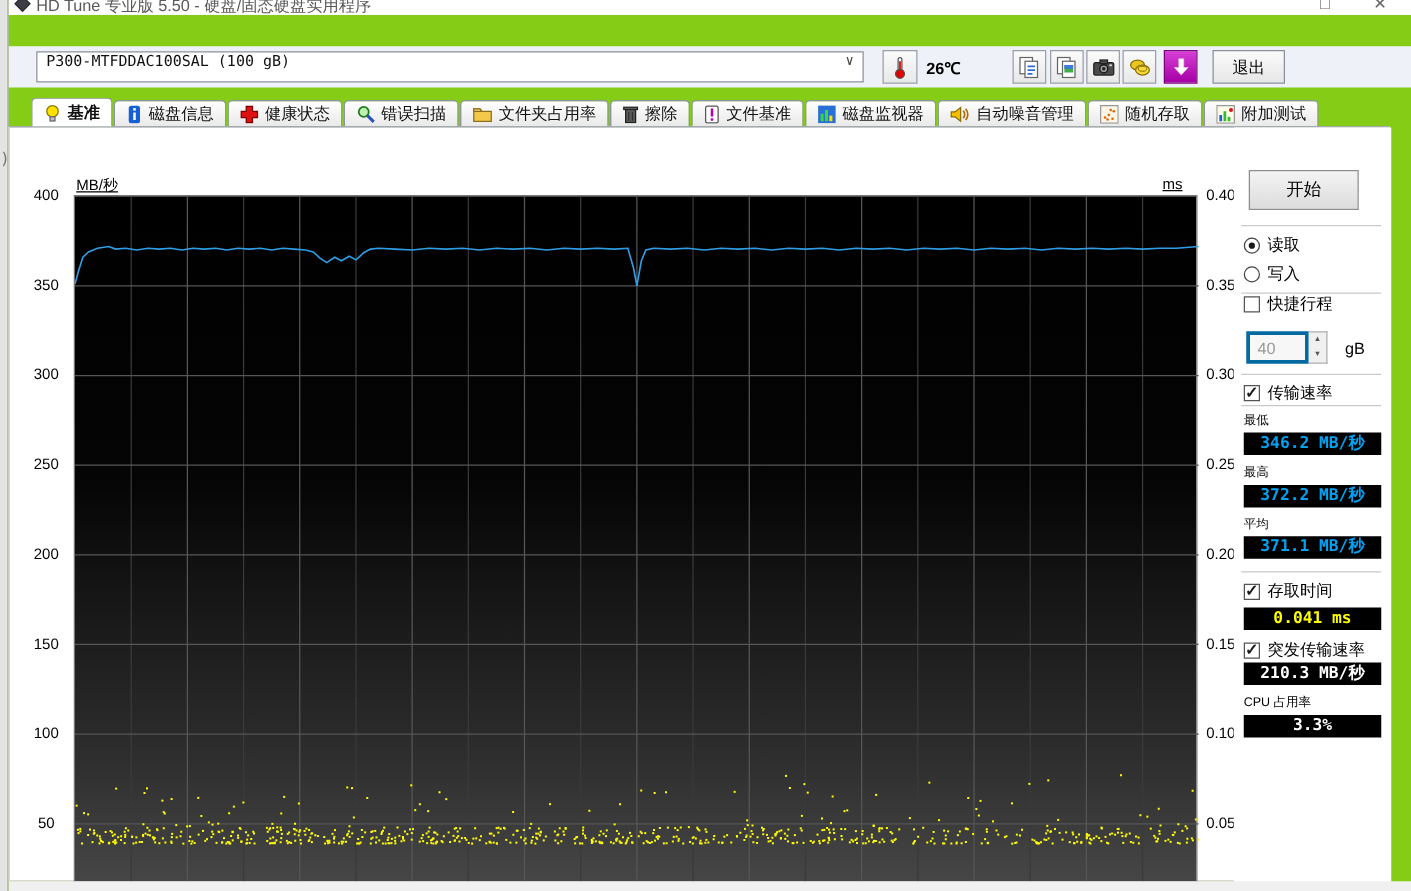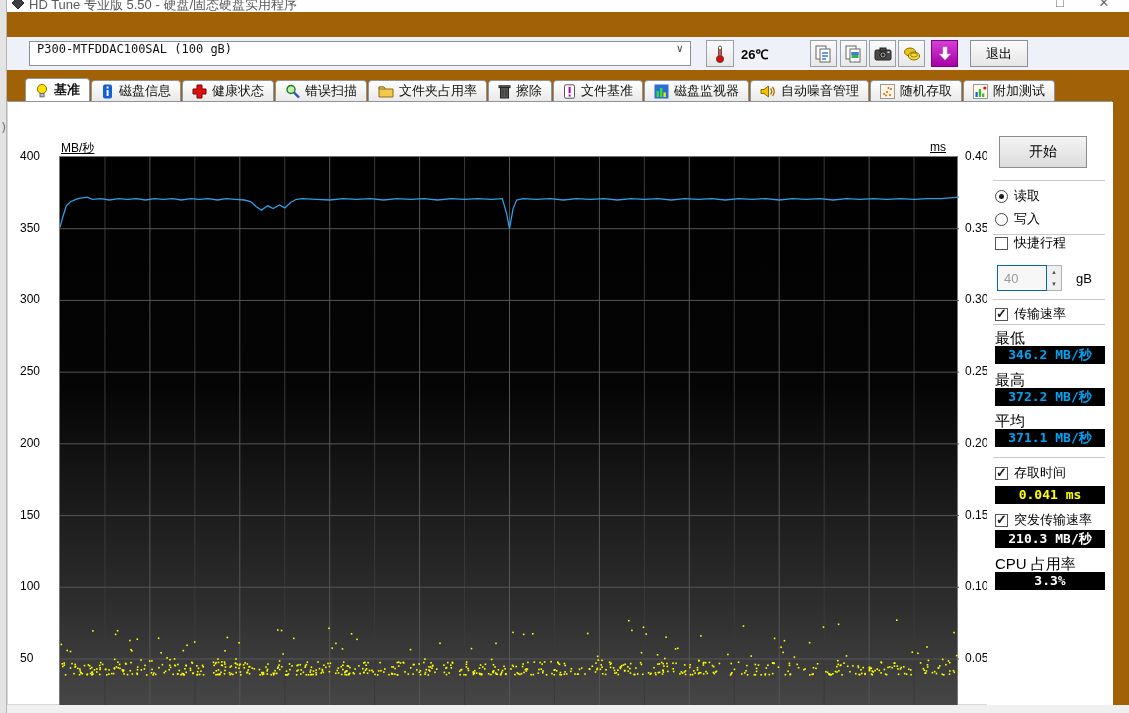--- a/index.html
+++ b/index.html
@@ -1,21 +1,21 @@
 <!DOCTYPE html>
 <html><head>
 <meta charset="utf-8">
 <style>
   * { margin:0; padding:0; box-sizing:border-box; }
   html,body { width:1129px; height:713px; overflow:hidden; background:#e4e4e4;
               font-family:"Liberation Sans", sans-serif; }
   .screen { position:relative; width:1129px; height:713px; }
   .frag { position:absolute; left:0; top:120px; color:#777; font:13px "DejaVu Sans Mono",monospace; }
   .window { position:absolute; left:6px; top:0; width:1123px; height:713px;
-            background:#a16207; border-left:1px solid #b4b4b4; }
+            background:#84cc16; border-left:1px solid #b4b4b4; }
 
   
   .titlebar { position:absolute; left:0; top:0; width:100%; height:12px; background:#ffffff; overflow:hidden; }
   .titlebar .appicon { position:absolute; left:4px; top:-4px; }
   .titlebar .title { position:absolute; left:22px; top:-4px; font-size:13px; color:#5a5a5a; white-space:nowrap; }
   .wbtn { position:absolute; top:-5px; font-size:13px; color:#666; width:30px; text-align:center; }
 
   
   .menubar { position:absolute; left:0; top:12px; width:100%; height:24px; background:#edf1f8;
              border-bottom:1px solid #e0e4ea; display:flex; align-items:center; padding-left:18px; }
@@ -51,21 +51,21 @@
   
   .content { position:absolute; left:0; top:101px; width:1105px; height:604px; background:#fff;
              border:1px solid #d8d8d8; border-top:1px solid #8f959d; }
 
   
   .axis-unit { position:absolute; font-size:12px; color:#000; text-decoration:underline; }
   .plot { position:absolute; left:51px; top:54px; width:899px; height:550px;
           background:linear-gradient(180deg,#000 0%,#050505 42%,#2e2e2e 82%,#464646 100%);
           border:1px solid #777; }
   .tick { position:absolute; font-size:12px; color:#000; width:34px; }
-  .tick.left { text-align:left; }
+  .tick.left { text-align:center; }
   .wm { position:absolute; left:-6px; top:531px; z-index:6; font:italic bold 54px "DejaVu Sans",sans-serif;
         letter-spacing:-4px; white-space:nowrap; }
   .wm .p1 { color:#e3e3e3; text-shadow:-1px -1px 0 #fff, 2px 2px 0 #4a4a4a, 4px 4px 4px rgba(0,0,0,.8); }
   .wm .p2,.wm .p3 { color:#383838; text-shadow:-1px -1px 0 #777, 2px 2px 0 #151515, 3px 3px 4px rgba(0,0,0,.7); }
   .wm .dot { color:#cf1d10; text-shadow:1px 1px 2px rgba(0,0,0,.7); }
 
   
   .panel { position:absolute; left:979px; top:0; width:126px; height:604px; background:#fff; }
   .start-btn { position:absolute; left:12px; top:34px; width:88px; height:32px; font-size:14px;
                color:#000; background:linear-gradient(#f4f4f4,#dcdcdc); border:1px solid #8d8d8d;
@@ -74,27 +74,27 @@
   .ctl-row { position:absolute; left:8px; display:flex; align-items:center; gap:6px;
              font-size:13px; color:#000; }
   .radio { width:13px; height:13px; border:1px solid #444; border-radius:50%; background:#fff;
            position:relative; flex:0 0 auto; }
   .radio.sel::after { content:""; position:absolute; left:3px; top:3px; width:5px; height:5px;
                       border-radius:50%; background:#1a1a1a; }
   .cb { width:13px; height:13px; border:1px solid #555; background:#fff; position:relative; flex:0 0 auto; }
   .cb.checked::after { content:"✓"; position:absolute; left:0px; top:-3px; font-size:13px;
                        font-weight:bold; color:#1a1a1a; }
   .spin-wrap { position:absolute; left:10px; top:163px; display:flex; align-items:center; }
-  .spin { width:50px; height:26px; border:1px solid #0369a1; background:#f7f7f7; color:#9a9a9a;
+  .spin { width:50px; height:26px; border:3px solid #0369a1; background:#f7f7f7; color:#9a9a9a;
           font-size:13px; display:flex; align-items:center; padding-left:6px; }
   .spin-arrows { width:15px; height:26px; border:1px solid #b0b0b0; border-left:none; display:flex;
                  flex-direction:column; background:#f0f0f0; }
   .spin-arrows span { flex:1; font-size:6px; color:#555; text-align:center; line-height:12px; }
   .unit { margin-left:14px; font-size:13px; color:#000; }
-  .stat-label { position:absolute; left:8px; font-size:15px; color:#000; }
+  .stat-label { position:absolute; left:8px; font-size:10px; color:#000; }
   .valbox { position:absolute; left:8px; width:110px; height:18px; background:#000; text-align:center;
             font:bold 13px "DejaVu Sans Mono",monospace; line-height:18px; }
   .v-cyan { color:#00a2f3; } .v-yellow { color:#ffff00; } .v-white { color:#ffffff; }
 
   .bottom-strip { position:absolute; left:0; top:705px; width:1129px; height:8px; background:#f0f0f0; }
 </style>
 </head>
 <body>
 
 <div class="screen">

